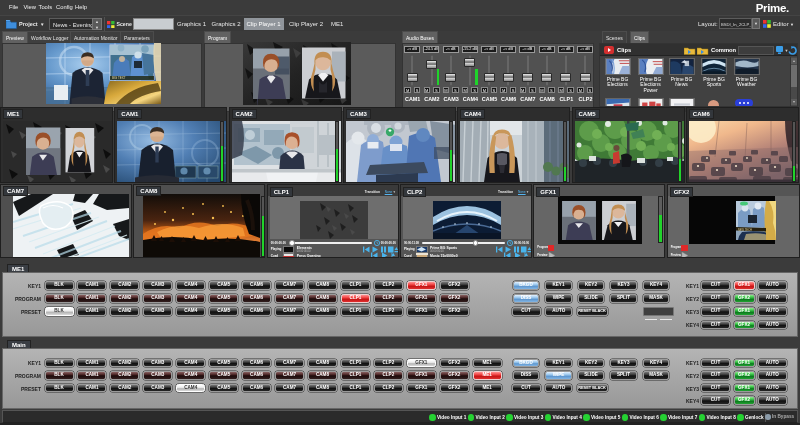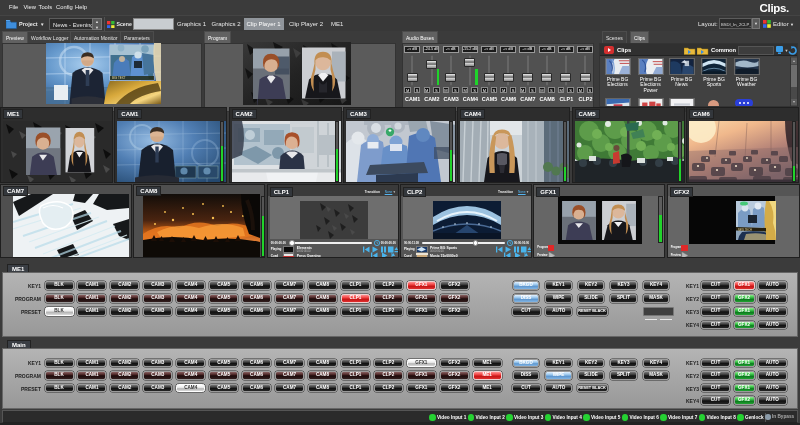--- a/index.html
+++ b/index.html
@@ -39,21 +39,21 @@
 <body>
 <div id="app">
 
 <div id="menubar">
 <span style="left:9px">File</span>
       <span style="left:23.5px">View</span>
       <span style="left:38.5px">Tools</span>
       <span style="left:56px">Config</span>
       <span style="left:75px">Help</span>
 </div>
-<div id="chyron">Clips.</div>
+<div id="chyron">Prime.</div>
 
 <div id="toolbar">
  <svg class="abs" style="left:6px;top:3px" width="11" height="10" viewBox="0 0 11 10">
         <path d="M0 2 L4 2 L5 3.2 L10.5 3.2 L10.5 9.5 L0 9.5 Z" fill="#3e8edd" stroke="#1a5a9a" stroke-width=".5"></path>
         <path d="M0 2 L0 1 L3.6 1 L4.6 2" fill="#5aa5ee"></path>
       </svg>
  <span class="abs" style="left:19px;top:5px;font-weight:bold;font-size:5.5px">Project</span>
       <span class="abs" style="left:40px;top:5.5px;font-size:4.5px">▼</span>
  <div class="abs" style="left:49px;top:2px;width:53px;height:12px;background:#2c2c2c;border:1px solid #5c5c5c;color:#e8e8e8;font-size:5.8px;padding:2.5px 0 0 3px;white-space:nowrap;overflow:hidden">News - Evening</div>
  <div class="abs" style="left:92px;top:2px;width:10px;height:12px;background:#5a5a5a;border:1px solid #777;color:#ddd;font-size:4px;text-align:center;line-height:5.5px">▲<br>▼</div>

